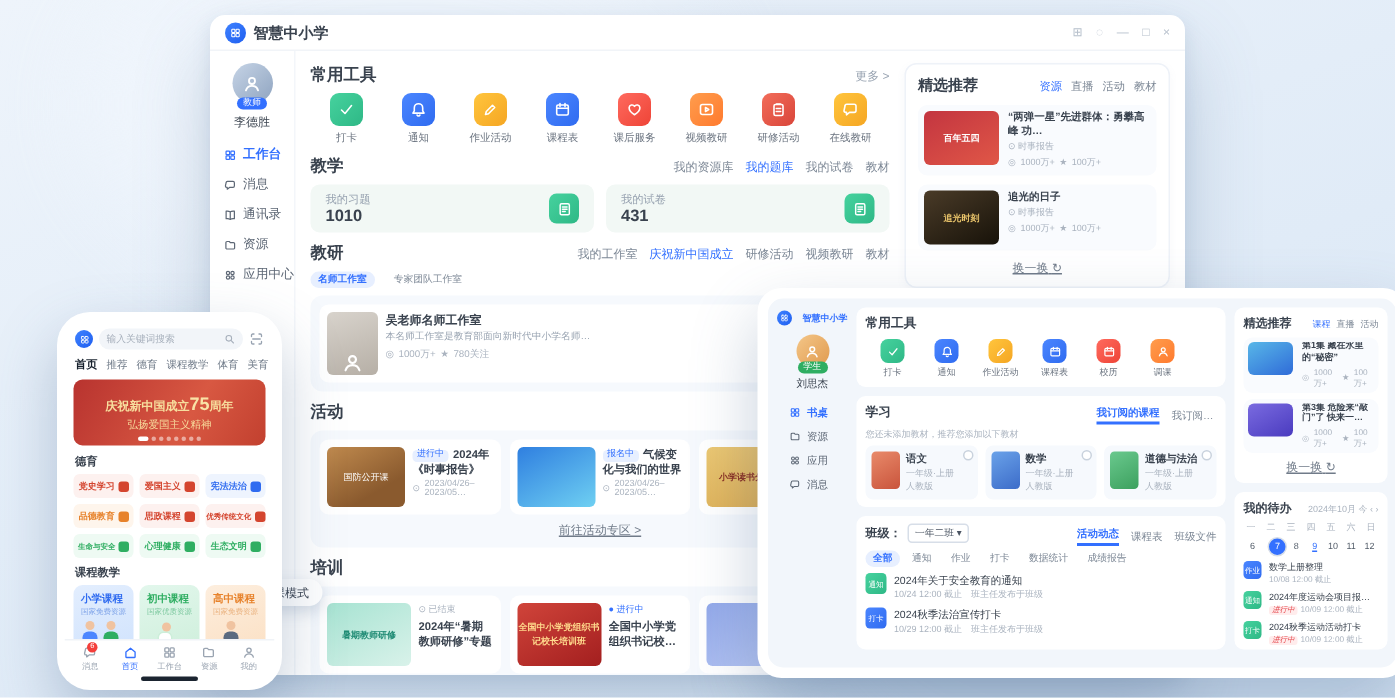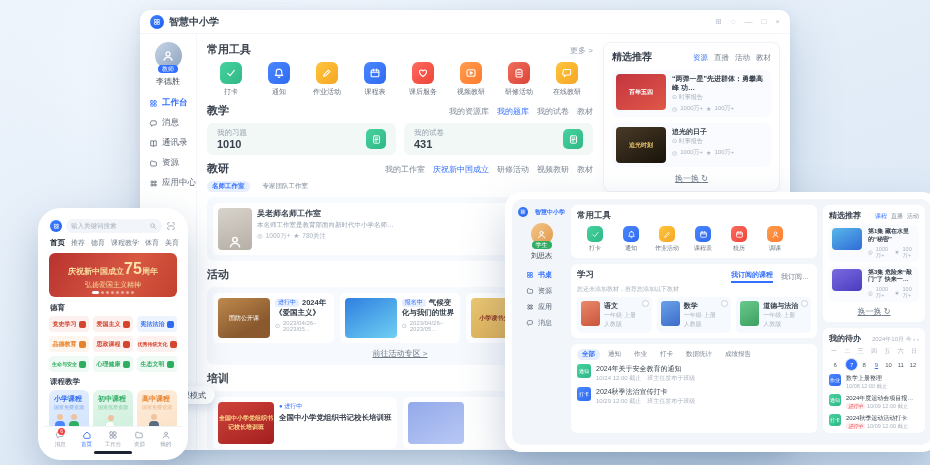--- a/index.html
+++ b/index.html
@@ -411,21 +411,21 @@
         <div class="sec">
           <div class="sec-h">
             <span class="t11 bold g1">活动</span>
             <span class="t8 blue">我参与的</span>
           </div>
           <div class="panel">
             <div class="cards3">
               <div class="acard">
                 <div class="athumb a1 t6">国防公开课</div>
                 <div class="col f1">
-                  <div class="t75 g1" style="line-height:1.3"><span class="pill-tag">进行中</span><b class="t75">2024年《爱国主义》</b></div>
+                  <div class="t75 g1" style="line-height:1.3"><span class="pill-tag">进行中</span><b class="t75">2024年《时事报告》</b></div>
                   <div class="row meta t6 g3">
                       <span>⊙</span>
                       <span>2023/04/26–2023/05…</span>
                     </div>
                 </div>
               </div>
               <div class="acard">
                 <div class="athumb a2 t6"></div>
                 <div class="col f1">
                   <div class="t75 g1" style="line-height:1.3"><span class="pill-tag">报名中</span><b class="t75">气候变化与我们的世界</b></div>
@@ -443,20 +443,28 @@
             <div class="more-line">前往活动专区 &gt;</div>
           </div>
         </div>
 
         <div class="sec">
           <div class="sec-h">
               <span class="t11 bold g1">培训</span>
             </div>
           <div class="panel">
             <div class="cards3">
+              <div class="acard">
+                <div class="athumb tr1 t6 bold" style="width:56px;height:42px">暑期教师研修</div>
+                <div class="col f1">
+                  <div class="t6 g3"><span>⊙ </span><span>已结束</span></div>
+                  <div class="t75 bold g1 clamp2" style="line-height:1.3;margin:2px 0">2024年“暑期教师研修”专题</div>
+
+                </div>
+              </div>
               <div class="acard">
                 <div class="athumb tr2 t6 bold" style="width:56px;height:42px">全国中小学党组织书记校长培训班</div>
                 <div class="col f1">
                   <div class="t6 blue"><span>● </span><span>进行中</span></div>
                   <div class="t75 bold g1 clamp2" style="line-height:1.3;margin:2px 0">全国中小学党组织书记校长培训班</div>
 
                 </div>
               </div>
               <div class="acard">
                 <div class="athumb tr3" style="width:56px;height:42px"></div>
@@ -669,20 +677,31 @@
             <div class="cover cv3"></div>
             <div class="col">
                 <span class="t7 bold g1 ell" style="max-width:38px">道德与法治</span>
                 <span class="t6 g3">一年级·上册</span>
                 <span class="t6 g3">人教版</span>
               </div>
           </div>
         </div>
       </div>
       <div class="tab-card f1" style="overflow:hidden">
+        <div class="sec-h" style="margin-bottom:3px">
+          <div class="row">
+            <span class="t8 bold g1">班级：</span>
+            <span class="sel"><span>一年二班</span> ▾</span>
+          </div>
+          <div class="row">
+            <span class="utab on">活动动态</span>
+            <span class="utab">课程表</span>
+            <span class="utab">班级文件</span>
+          </div>
+        </div>
         <div class="row" style="gap:3px;margin-bottom:2px">
           <span class="chip6 on">全部</span>
           <span class="chip6">通知</span>
           <span class="chip6">作业</span>
           <span class="chip6">打卡</span>
           <span class="chip6">数据统计</span>
           <span class="chip6">成绩报告</span>
         </div>
         <div class="trow">
             <span class="ttag c-green">通知</span>
@@ -810,21 +829,21 @@
       <span class="on">首页</span>
       <span>推荐</span>
       <span>德育</span>
       <span>课程教学</span>
       <span>体育</span>
       <span>美育</span>
 
     </div>
     <div class="f1" style="overflow:hidden">
       <div class="banner">
-        <div class="t8 bold"><span>庆祝新中国成立</span><span style="font-size:16px;color:#f9e2a6">75</span><span>周年</span></div>
+        <div class="t8 bold"><span>庆祝新中国成立</span><span style="font-size:12px;color:#f9e2a6">75</span><span>周年</span></div>
         <div class="t7">弘扬爱国主义精神</div>
         <div class="dots">
             <i class="on"></i>
             <i></i>
             <i></i>
             <i></i>
             <i></i>
             <i></i>
             <i></i>
             <i></i>

